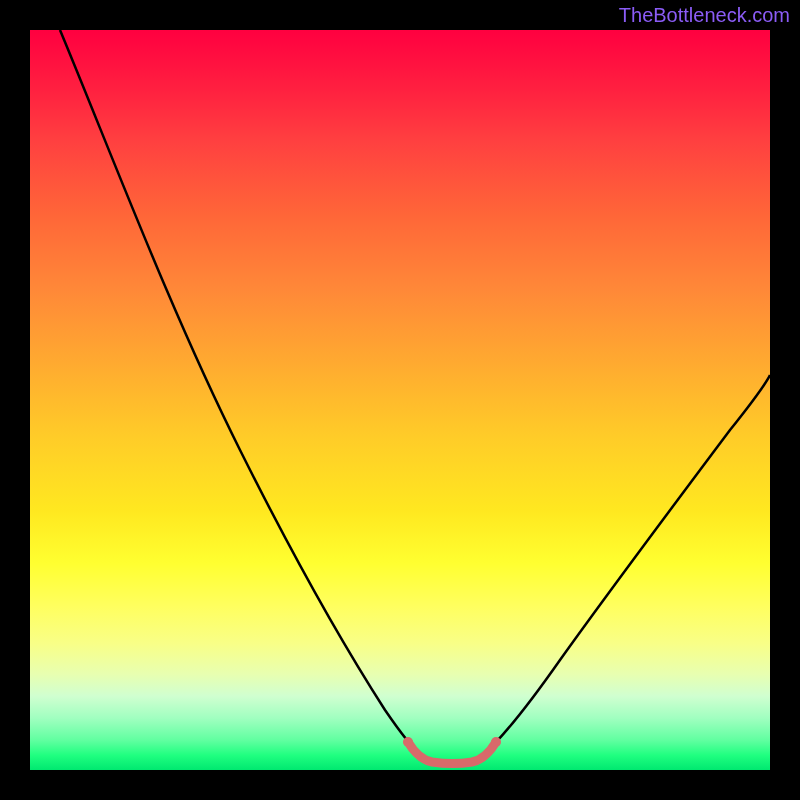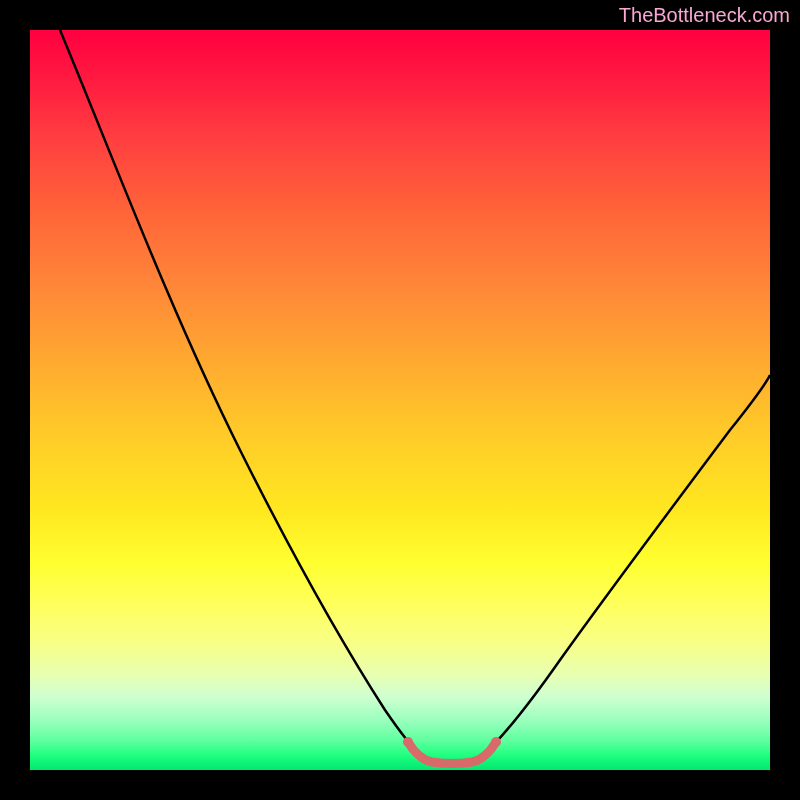--- a/index.html
+++ b/index.html
@@ -35,21 +35,21 @@
       #a0ffc0 93%,
       #60ffa0 96%,
       #20ff80 98%,
       #00e870 100%
     );
   }
   .watermark {
     position: absolute;
     top: 4px;
     right: 10px;
-    color: #f9a8d4;
+    color: #8b5cf6;
     font-size: 20px;
     font-weight: 500;
     z-index: 10;
   }
   svg.curve {
     position: absolute;
     left: 0;
     top: 0;
     width: 740px;
     height: 740px;

